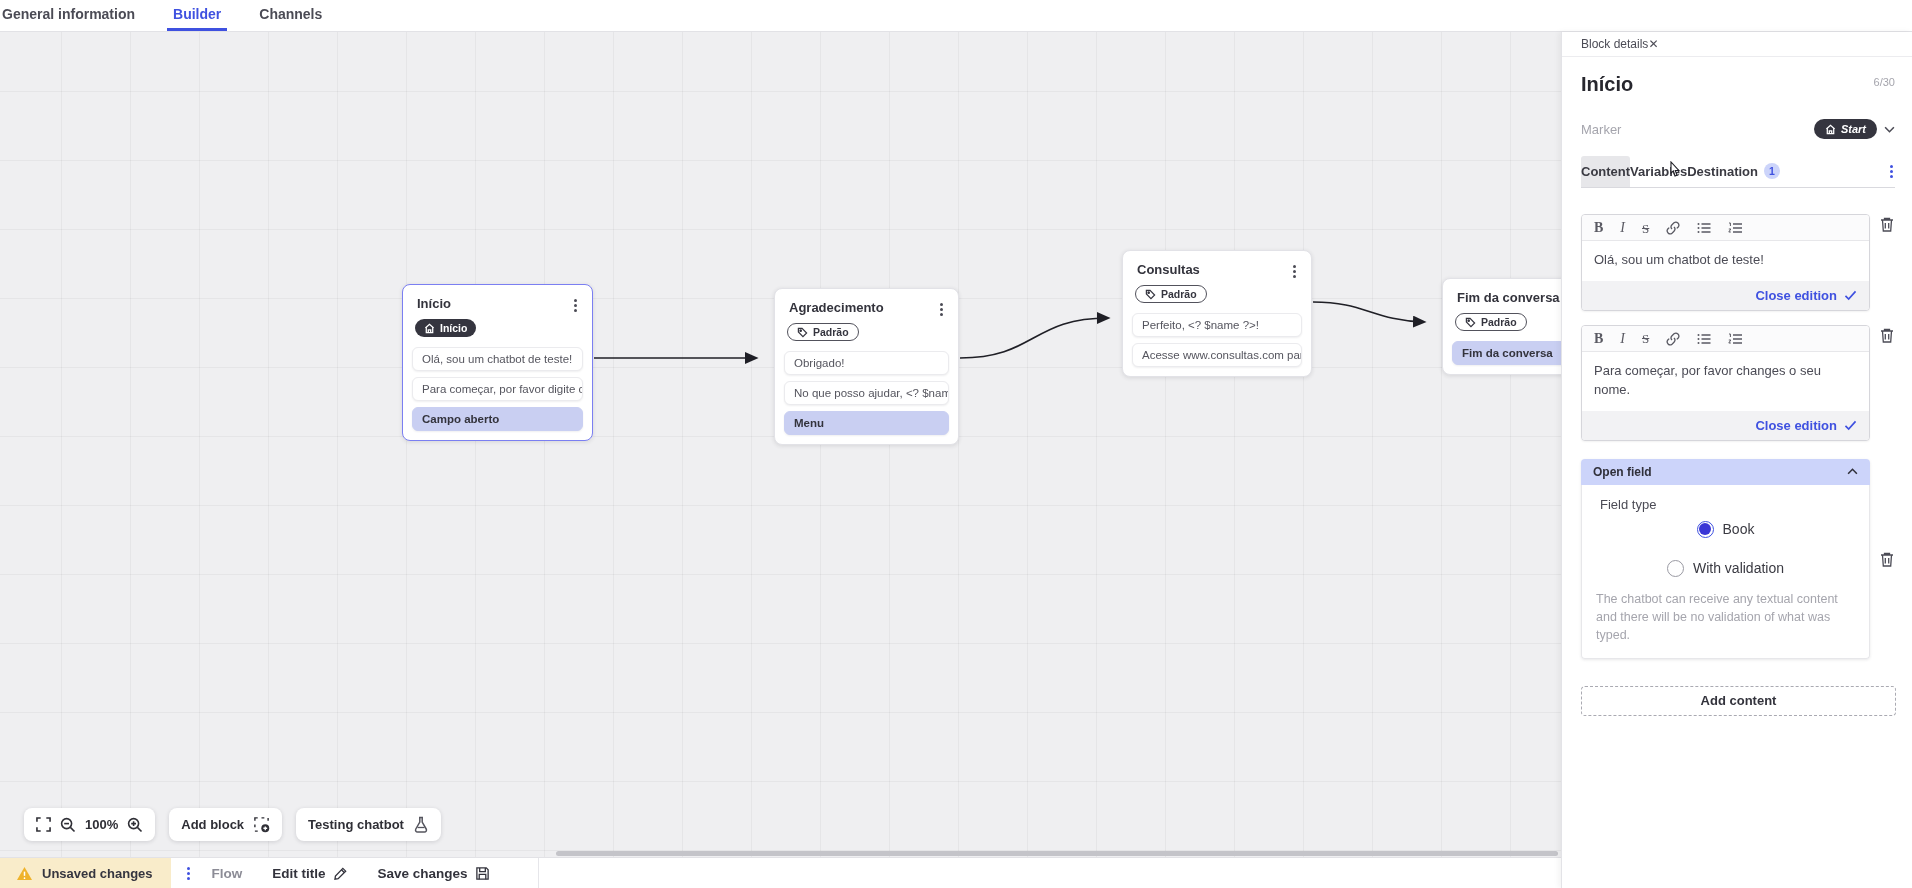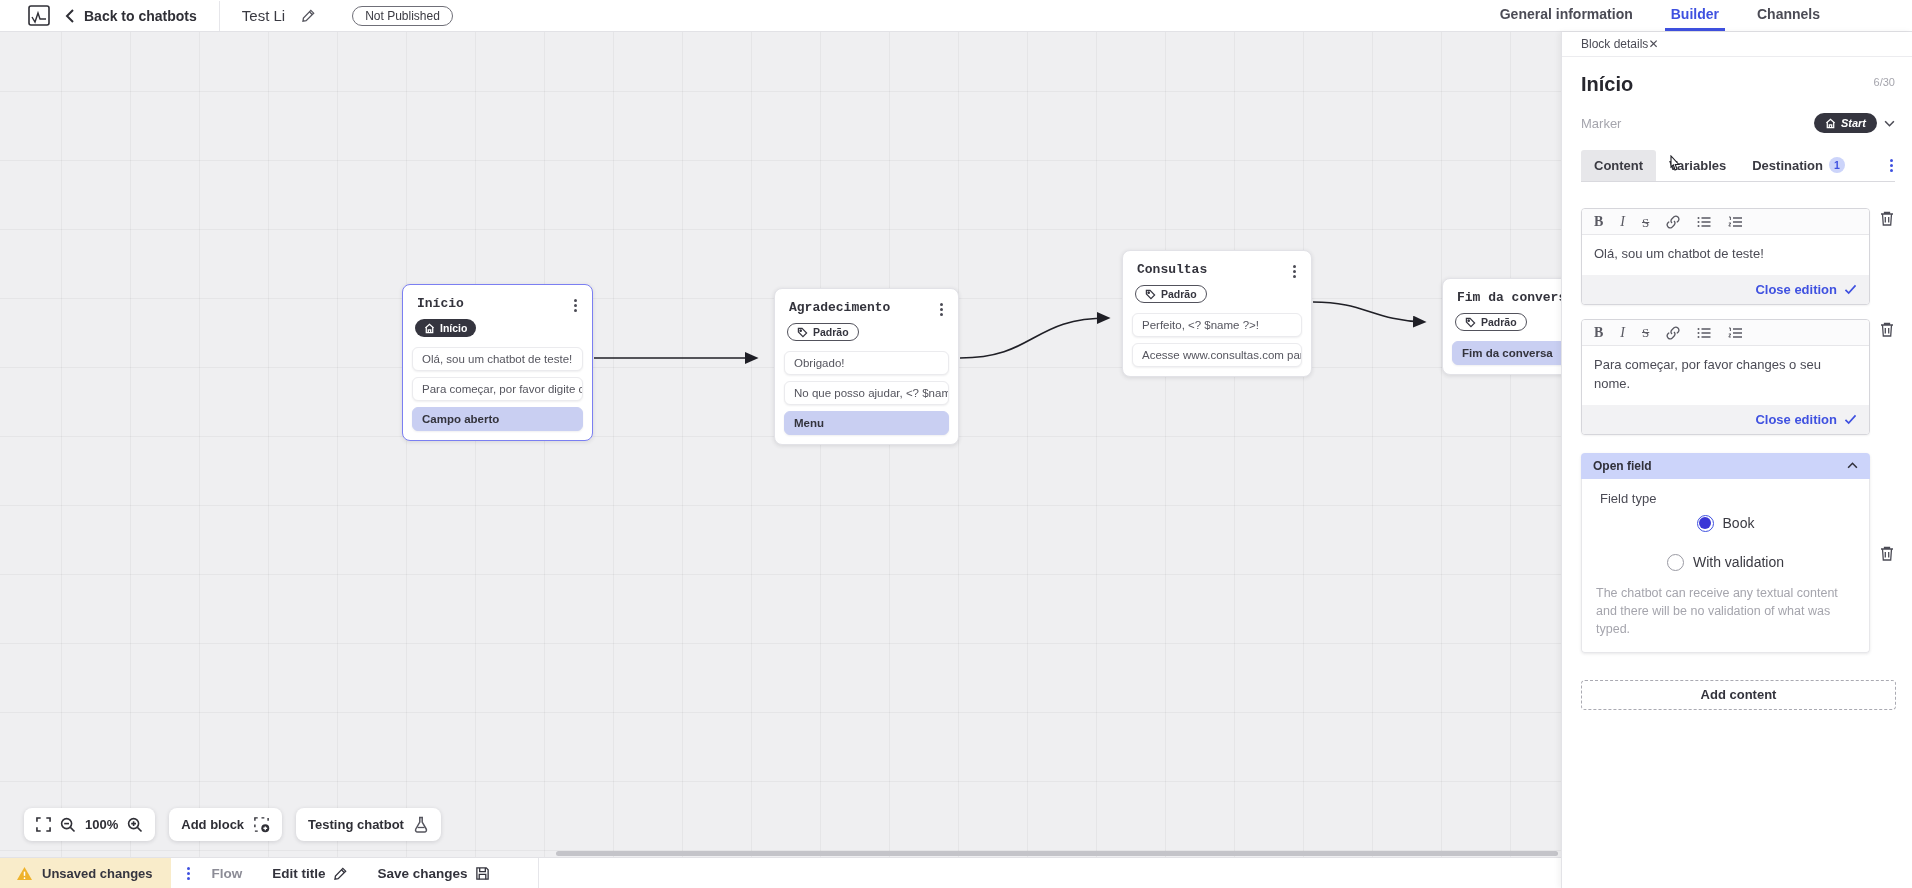--- a/index.html
+++ b/index.html
@@ -28,21 +28,21 @@
   .canvas { position:absolute; top:32px; left:0; width:1561px; height:825px; overflow:hidden;
             background-color:var(--canvas-bg,#efeff1);
             background-image:linear-gradient(rgba(0,0,0,.045) 1px, transparent 1px),
                              linear-gradient(90deg, rgba(0,0,0,.045) 1px, transparent 1px);
             background-size:69px 69px; background-position:-8px -10px; }
   .arrows { position:absolute; inset:0; width:100%; height:100%; }
 
   .fblock { position:absolute; background:#fff; border:1px solid #e2e2e7; border-radius:8px;
             box-shadow:0 1px 4px rgba(30,30,40,.12); padding-top:11px; cursor:pointer; }
   .fblock.selected { border:1.5px solid var(--selected-border,#7b7ff2); }
-  .fblock-title { font-size:13px; font-weight:700; color:#33333c; padding:0 14px;font-family:Liberation Mono, monospace; }
+  .fblock-title { font-size:13px; font-weight:700; color:#33333c; padding:0 14px; }
   .fblock-kebab { position:absolute; top:12px; right:10px; width:14px; text-align:center; cursor:pointer; }
   .kdot { width:3px; height:3px; border-radius:50%; background:#4b4b55; margin:2px auto; }
   .badge-dark { display:inline-flex; align-items:center; gap:5px; background:var(--dark,#35353f); color:#fff;
                 border-radius:10px; padding:3px 9px; font-size:10.5px; font-weight:700; margin:8px 0 0 12px; }
   .badge-outline { display:inline-flex; align-items:center; gap:5px; background:#fff; border:1px solid #52525c;
                    color:#35353f; border-radius:10px; padding:2px 9px; font-size:10.5px; font-weight:700; margin:8px 0 0 12px; }
   .frows { margin-top:9px; padding:0 9px 9px; }
   .frow { background:#fff; border:1px solid #ebebee; border-radius:6px; box-shadow:0 1px 2px rgba(30,30,40,.07);
           padding:5px 9px; font-size:11.5px; color:#55555e; margin-bottom:6px; white-space:nowrap; overflow:hidden; cursor:pointer; }
   .frow:last-child { margin-bottom:0; }
@@ -71,27 +71,27 @@
   .panel { position:absolute; top:32px; right:0; width:351px; height:856px; background:#fff;
            border-left:1px solid #e3e3e7; box-shadow:-2px 0 6px rgba(30,30,40,.06); z-index:40; }
   .panel-head { height:25px; display:flex; align-items:center; justify-content:flex-start;
                 padding:0 16px 0 19px; border-bottom:1px solid #ececef; }
   .panel-head span { font-size:12px; color:#4b4b55; }
   .close-x { font-size:15px; color:#55555e; cursor:pointer; line-height:1; }
   .panel-body { padding:16px 17px 0 19px; }
   .name-row { display:flex; align-items:flex-start; justify-content:space-between; }
   .block-name { font-size:20px; font-weight:700; color:#27272e; }
   .char-count { font-size:11px; color:#a5a5ad; margin-top:3px; }
-  .marker-row { display:flex; align-items:center; justify-content:space-between; margin-top:17px; }
+  .marker-row { display:flex; align-items:center; justify-content:space-between; margin-top:23px; }
   .marker-label { font-size:13px; color:#a5a5ad; }
   .marker-value { display:flex; align-items:center; gap:7px; cursor:pointer; }
   .start-pill { display:inline-flex; align-items:center; gap:5px; background:var(--dark,#35353f); color:#fff;
                 border-radius:11px; padding:4px 11px; font-size:11px; font-weight:700;font-style:italic; }
   .ptabs { display:flex; align-items:center; margin-top:16px; border-bottom:1px solid #d9d9de; position:relative; }
-  .ptab { font-size:13px; font-weight:700; color:#3a3a42; padding:8px 13px; cursor:pointer; display:flex; align-items:center; gap:6px; }
+  .ptab { font-size:13px; font-weight:700; color:#3a3a42; padding:8px 0; cursor:pointer; display:flex; align-items:center; gap:6px; }
   .ptab.active { background:#e7e7ea; border-radius:3px 3px 0 0; }
   .ptab-badge { width:16px; height:16px; border-radius:50%; background:var(--accent-soft,#ccd4fa);
                 color:var(--accent,#3f51e0); font-size:10.5px; font-weight:700; display:flex; align-items:center; justify-content:center; }
   .ptabs-kebab { margin-left:auto; padding:0 2px; cursor:pointer; }
   .cursor-glyph { position:absolute; left:86px; top:6px; }
 
   .editor-row { display:flex; align-items:flex-start; gap:9px; margin-top:14px; }
   .editor-row.first { margin-top:26px; }
   .editor-card { flex:1; border:1px solid #d6d6db; border-radius:4px; overflow:hidden; background:#fff; box-shadow:0 1px 2px rgba(30,30,40,.06); }
   .ed-toolbar { display:flex; align-items:center; gap:17px; padding:6px 12px 5px; background:#fbfbfc; border-bottom:1px solid #e7e7ea; }
@@ -124,43 +124,20 @@
                  color:#33333c; cursor:pointer; background:#fff; }
 
   svg { display:block; }
 </style>
 </head>
 <body>
 
 <div class="app">
 
   <header class="topbar">
-    <div class="topbar-left">
-      <div class="logo-box">
-        <svg width="24" height="23" viewBox="0 0 24 23" fill="none" stroke="#2f2f36" stroke-width="1.6">
-          <rect x="2" y="2" width="20" height="19" rx="2"></rect>
-          <path d="M5 13 l3 5 3-9 2 6h6" stroke-width="1.4"></path>
-        </svg>
-      </div>
-      <div class="back-btn">
-        <svg width="9" height="14" viewBox="0 0 9 14" fill="none" stroke="#2f2f36" stroke-width="2">
-            <path d="M8 1 L2 7 L8 13"></path>
-          </svg>
-        <span>Back to chatbots</span>
-      </div>
-      <div class="vdiv"></div>
-      <span class="doc-title">Test Li</span>
-      <span class="pencil">
-        <svg width="15" height="15" viewBox="0 0 16 16" fill="none" stroke="#55555e" stroke-width="1.4">
-          <path d="M10.5 2.5 l3 3 L5.5 13.5 l-3.4.5 .5-3.4 z"></path>
-            <path d="M9 4 l3 3"></path>
-        </svg>
-      </span>
-      <span class="status-pill">Not Published</span>
-    </div>
     <nav class="top-tabs">
       <div class="top-tab">General information</div>
       <div class="top-tab active">Builder</div>
       <div class="top-tab">Channels</div>
     </nav>
   </header>
 
   <div class="canvas">
 
     <svg class="arrows" viewBox="0 0 1561 825">

